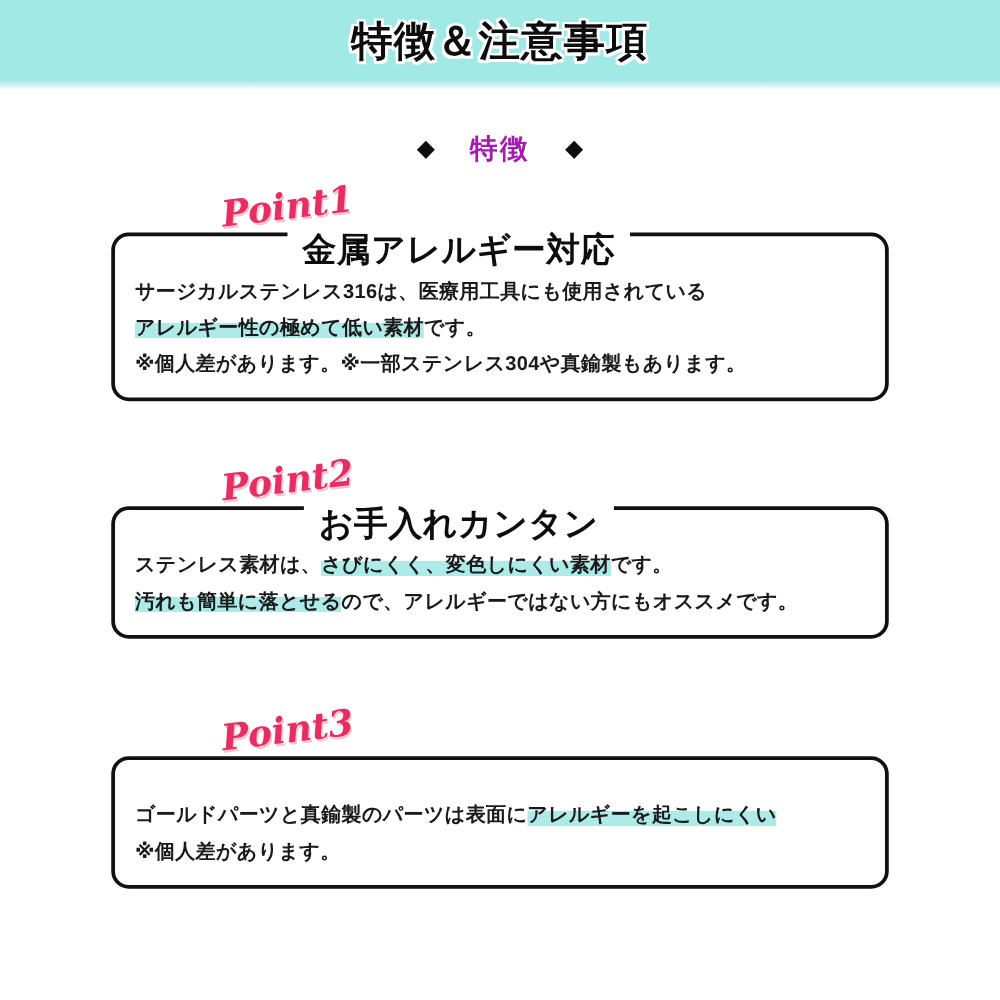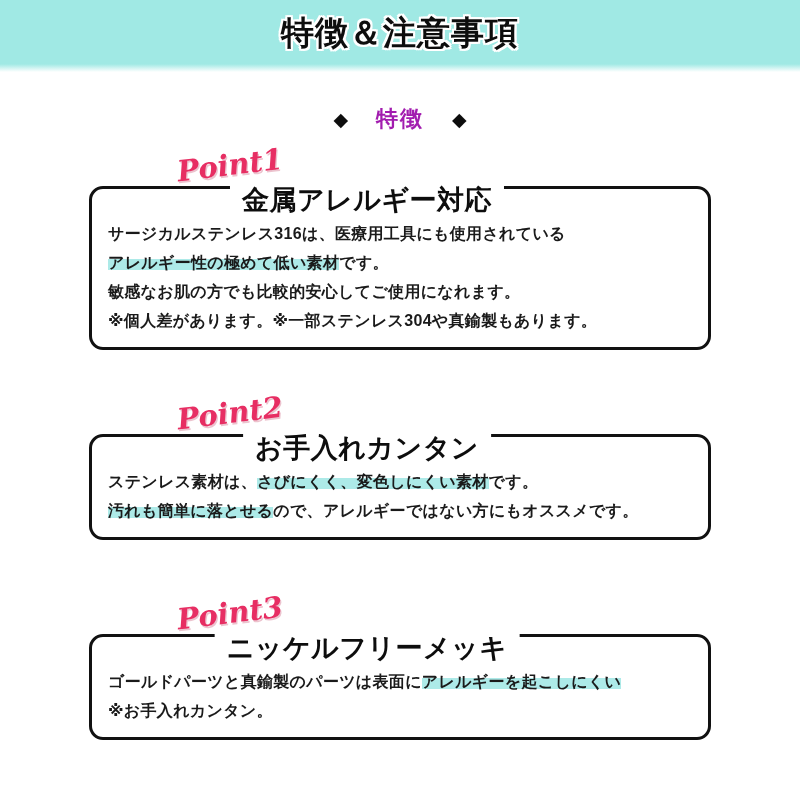--- a/index.html
+++ b/index.html
@@ -109,40 +109,38 @@
 </div>
 
 <main class="sections">
   <section class="section">
     <div class="box">
       <div class="point-label">Point1</div>
       <h2 class="box-heading">金属アレルギー対応</h2>
       <div class="box-body">
           <div class="line"><span>サージカルステンレス316は、医療用工具にも使用されている</span></div>
           <div class="line"><span class="hl">アレルギー性の極めて低い素材</span><span>です。</span></div>
-          <div class="line"><span>敏感なお肌の方でも比較的安心してご使用になれます。</span></div>
           <div class="line"><span>※個人差があります。※一部ステンレス304や真鍮製もあります。</span></div>
         </div>
     </div>
   </section>
 
   <section class="section">
     <div class="box">
       <div class="point-label">Point2</div>
       <h2 class="box-heading">お手入れカンタン</h2>
       <div class="box-body">
           <div class="line"><span>ステンレス素材は、</span><span class="hl">さびにくく、変色しにくい素材</span><span>です。</span></div>
           <div class="line"><span class="hl">汚れも簡単に落とせる</span><span>ので、アレルギーではない方にもオススメです。</span></div>
         </div>
     </div>
   </section>
 
   <section class="section">
     <div class="box">
       <div class="point-label">Point3</div>
-      <h2 class="box-heading">ニッケルフリーメッキ</h2>
       <div class="box-body">
           <div class="line"><span>ゴールドパーツと真鍮製のパーツは表面に</span><span class="hl">アレルギーを起こしにくい</span></div>
-          <div class="line"><span>※お手入れカンタン。</span></div>
+          <div class="line"><span>※個人差があります。</span></div>
         </div>
     </div>
   </section>
 </main>
 
 </body></html>

